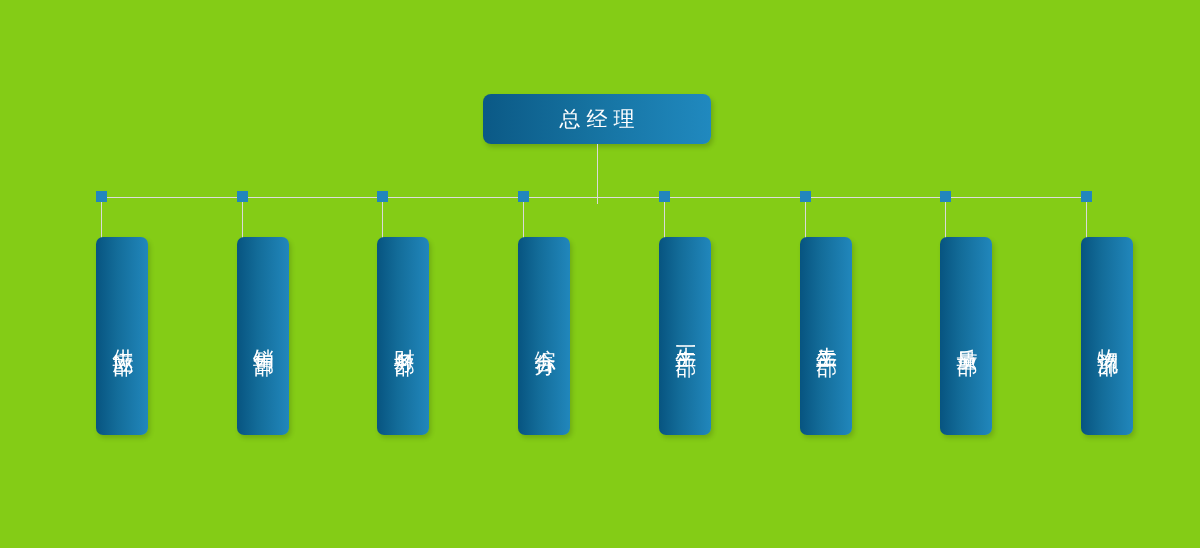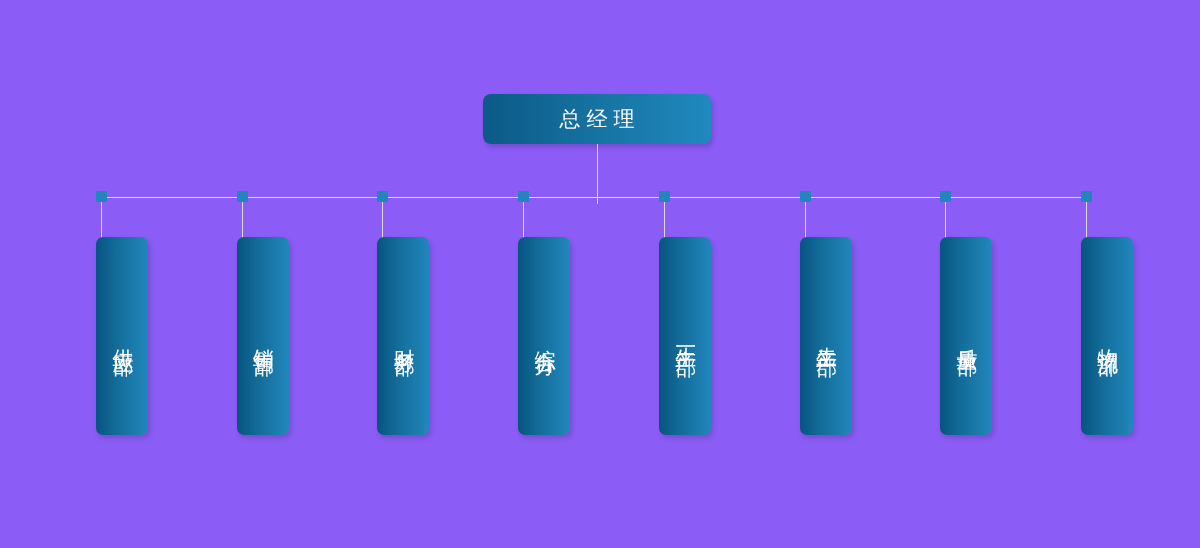--- a/index.html
+++ b/index.html
@@ -10,21 +10,21 @@
     height: 548px;
     background: #ffffff;
     font-family: "DejaVu Sans", "Liberation Sans", sans-serif;
     overflow: hidden;
   }
 
   .chart-canvas {
     position: relative;
     width: 1200px;
     height: 548px;
-    background: #8b5cf6;
+    background: #84cc16;
   }
 
   
   .root-node {
     position: absolute;
     left: 483px;
     top: 94px;
     width: 228px;
     height: 50px;
     border-radius: 8px;

